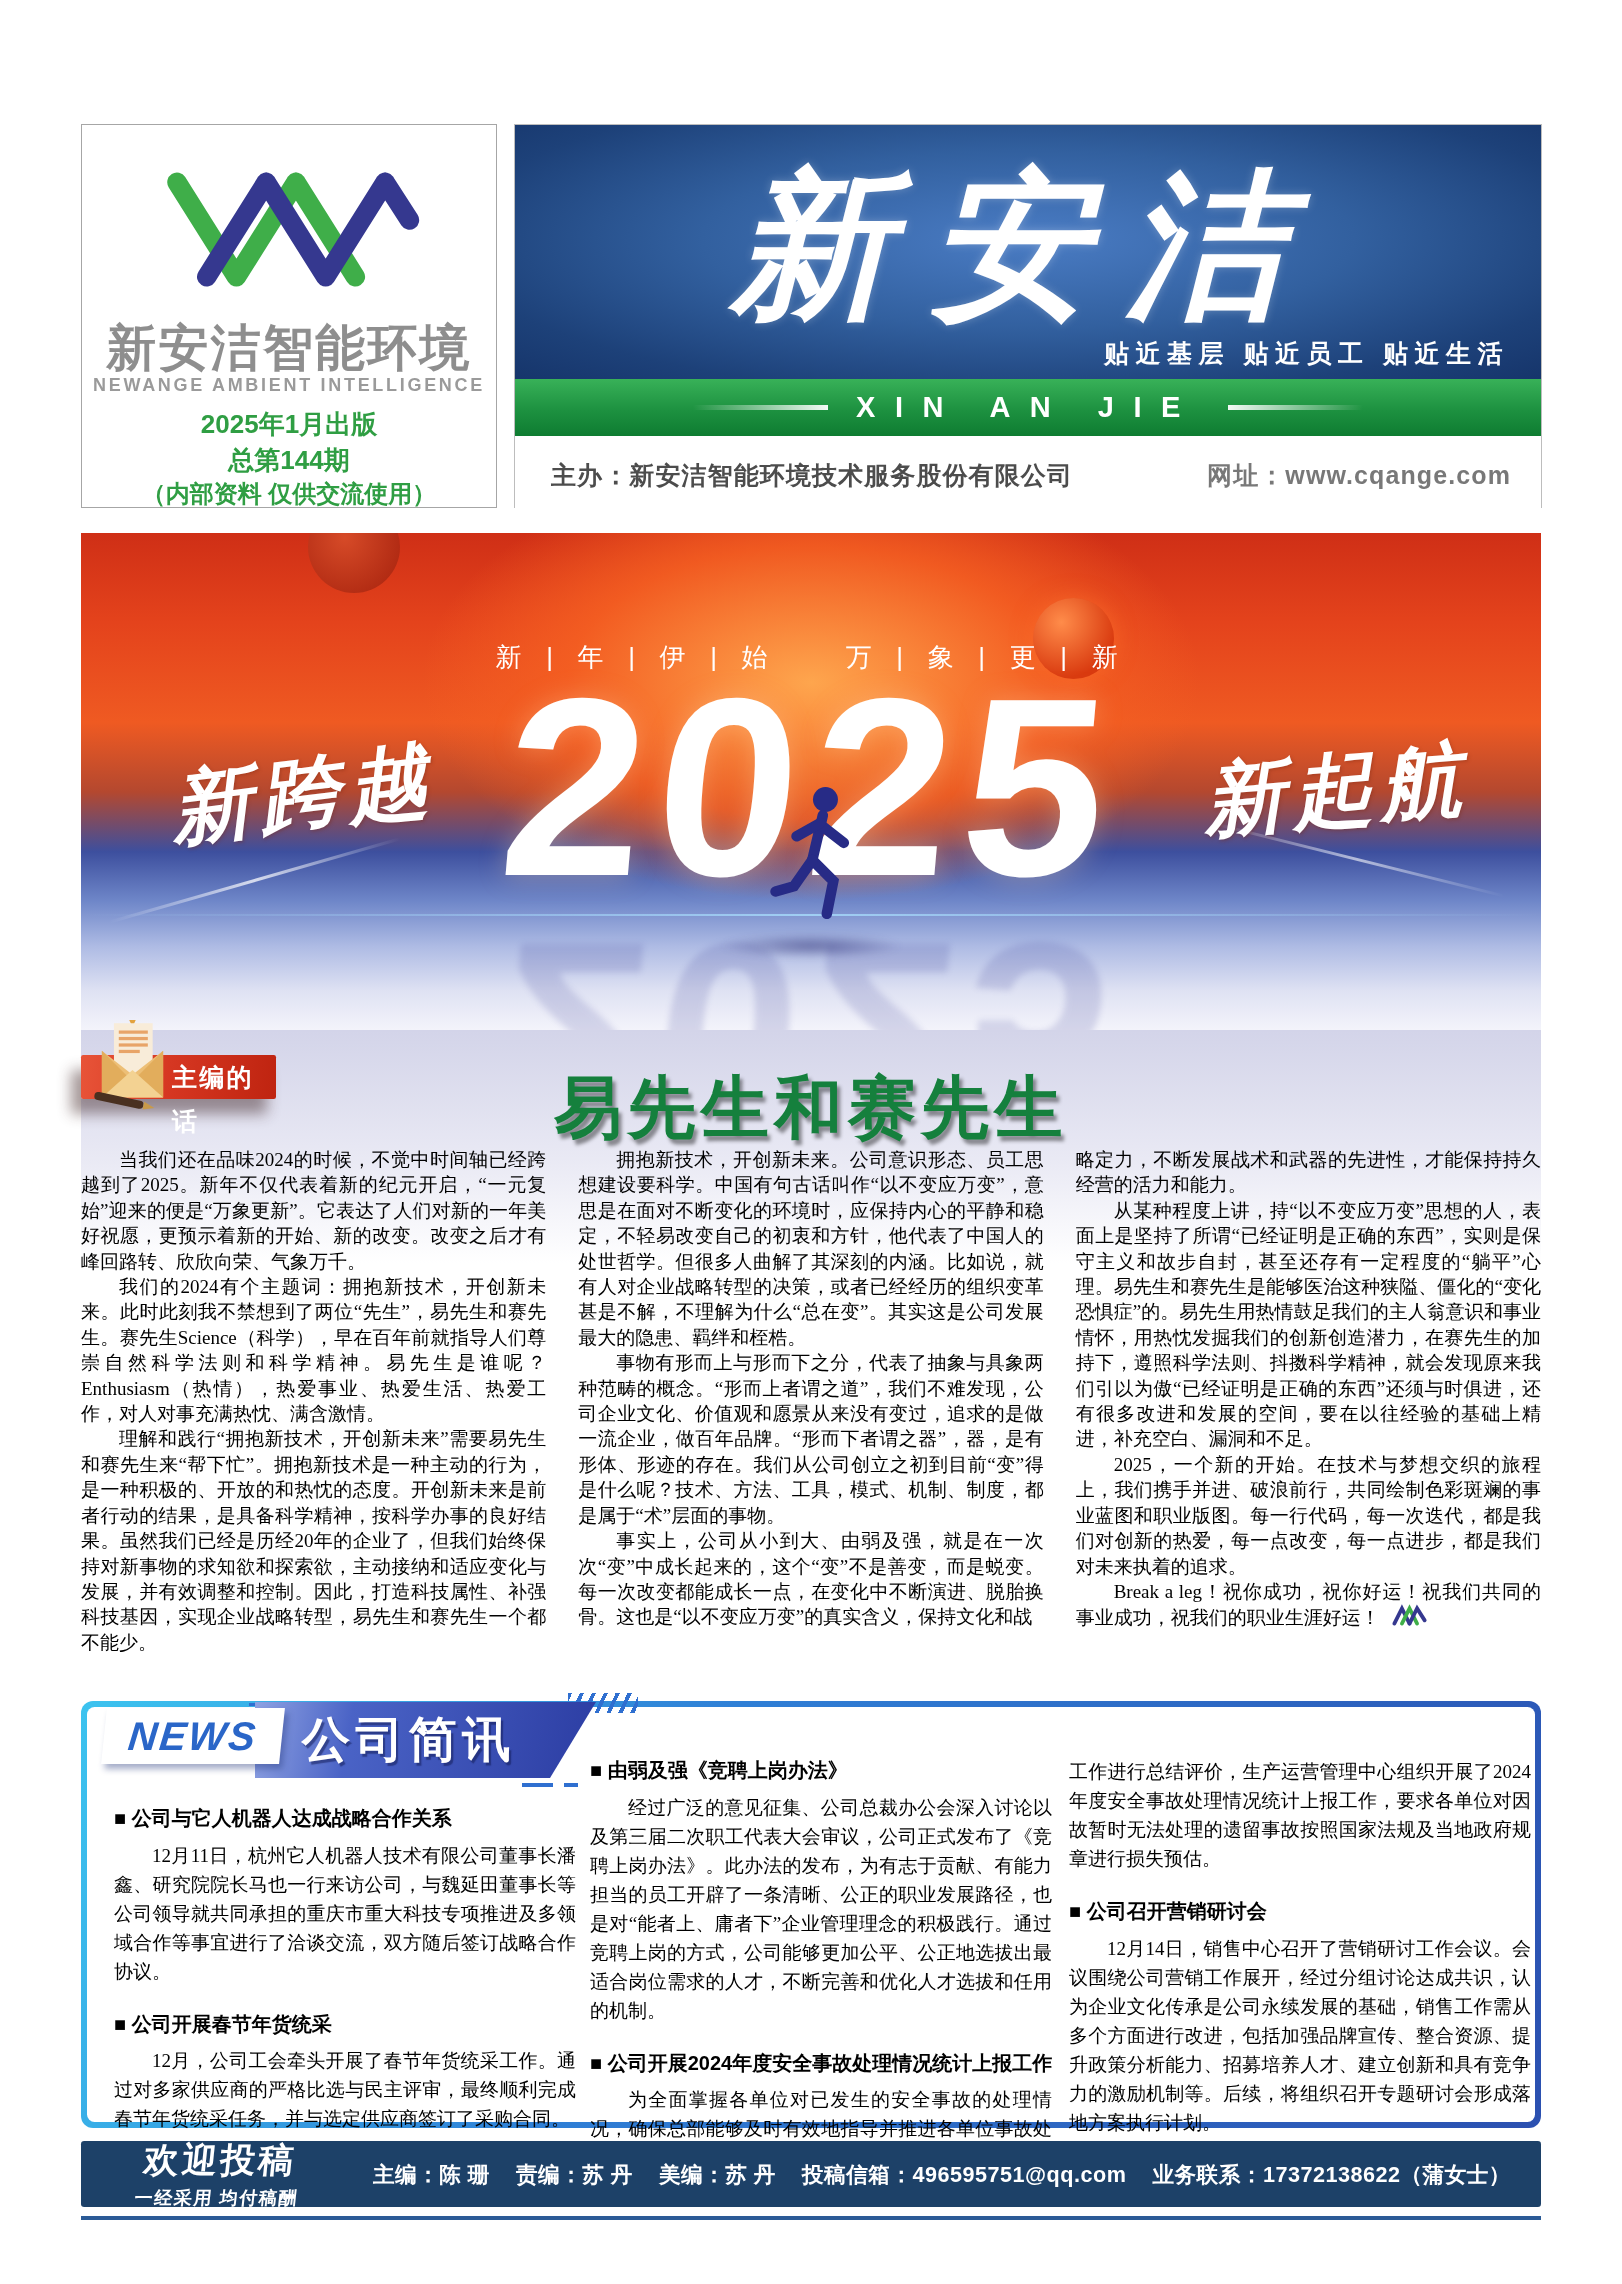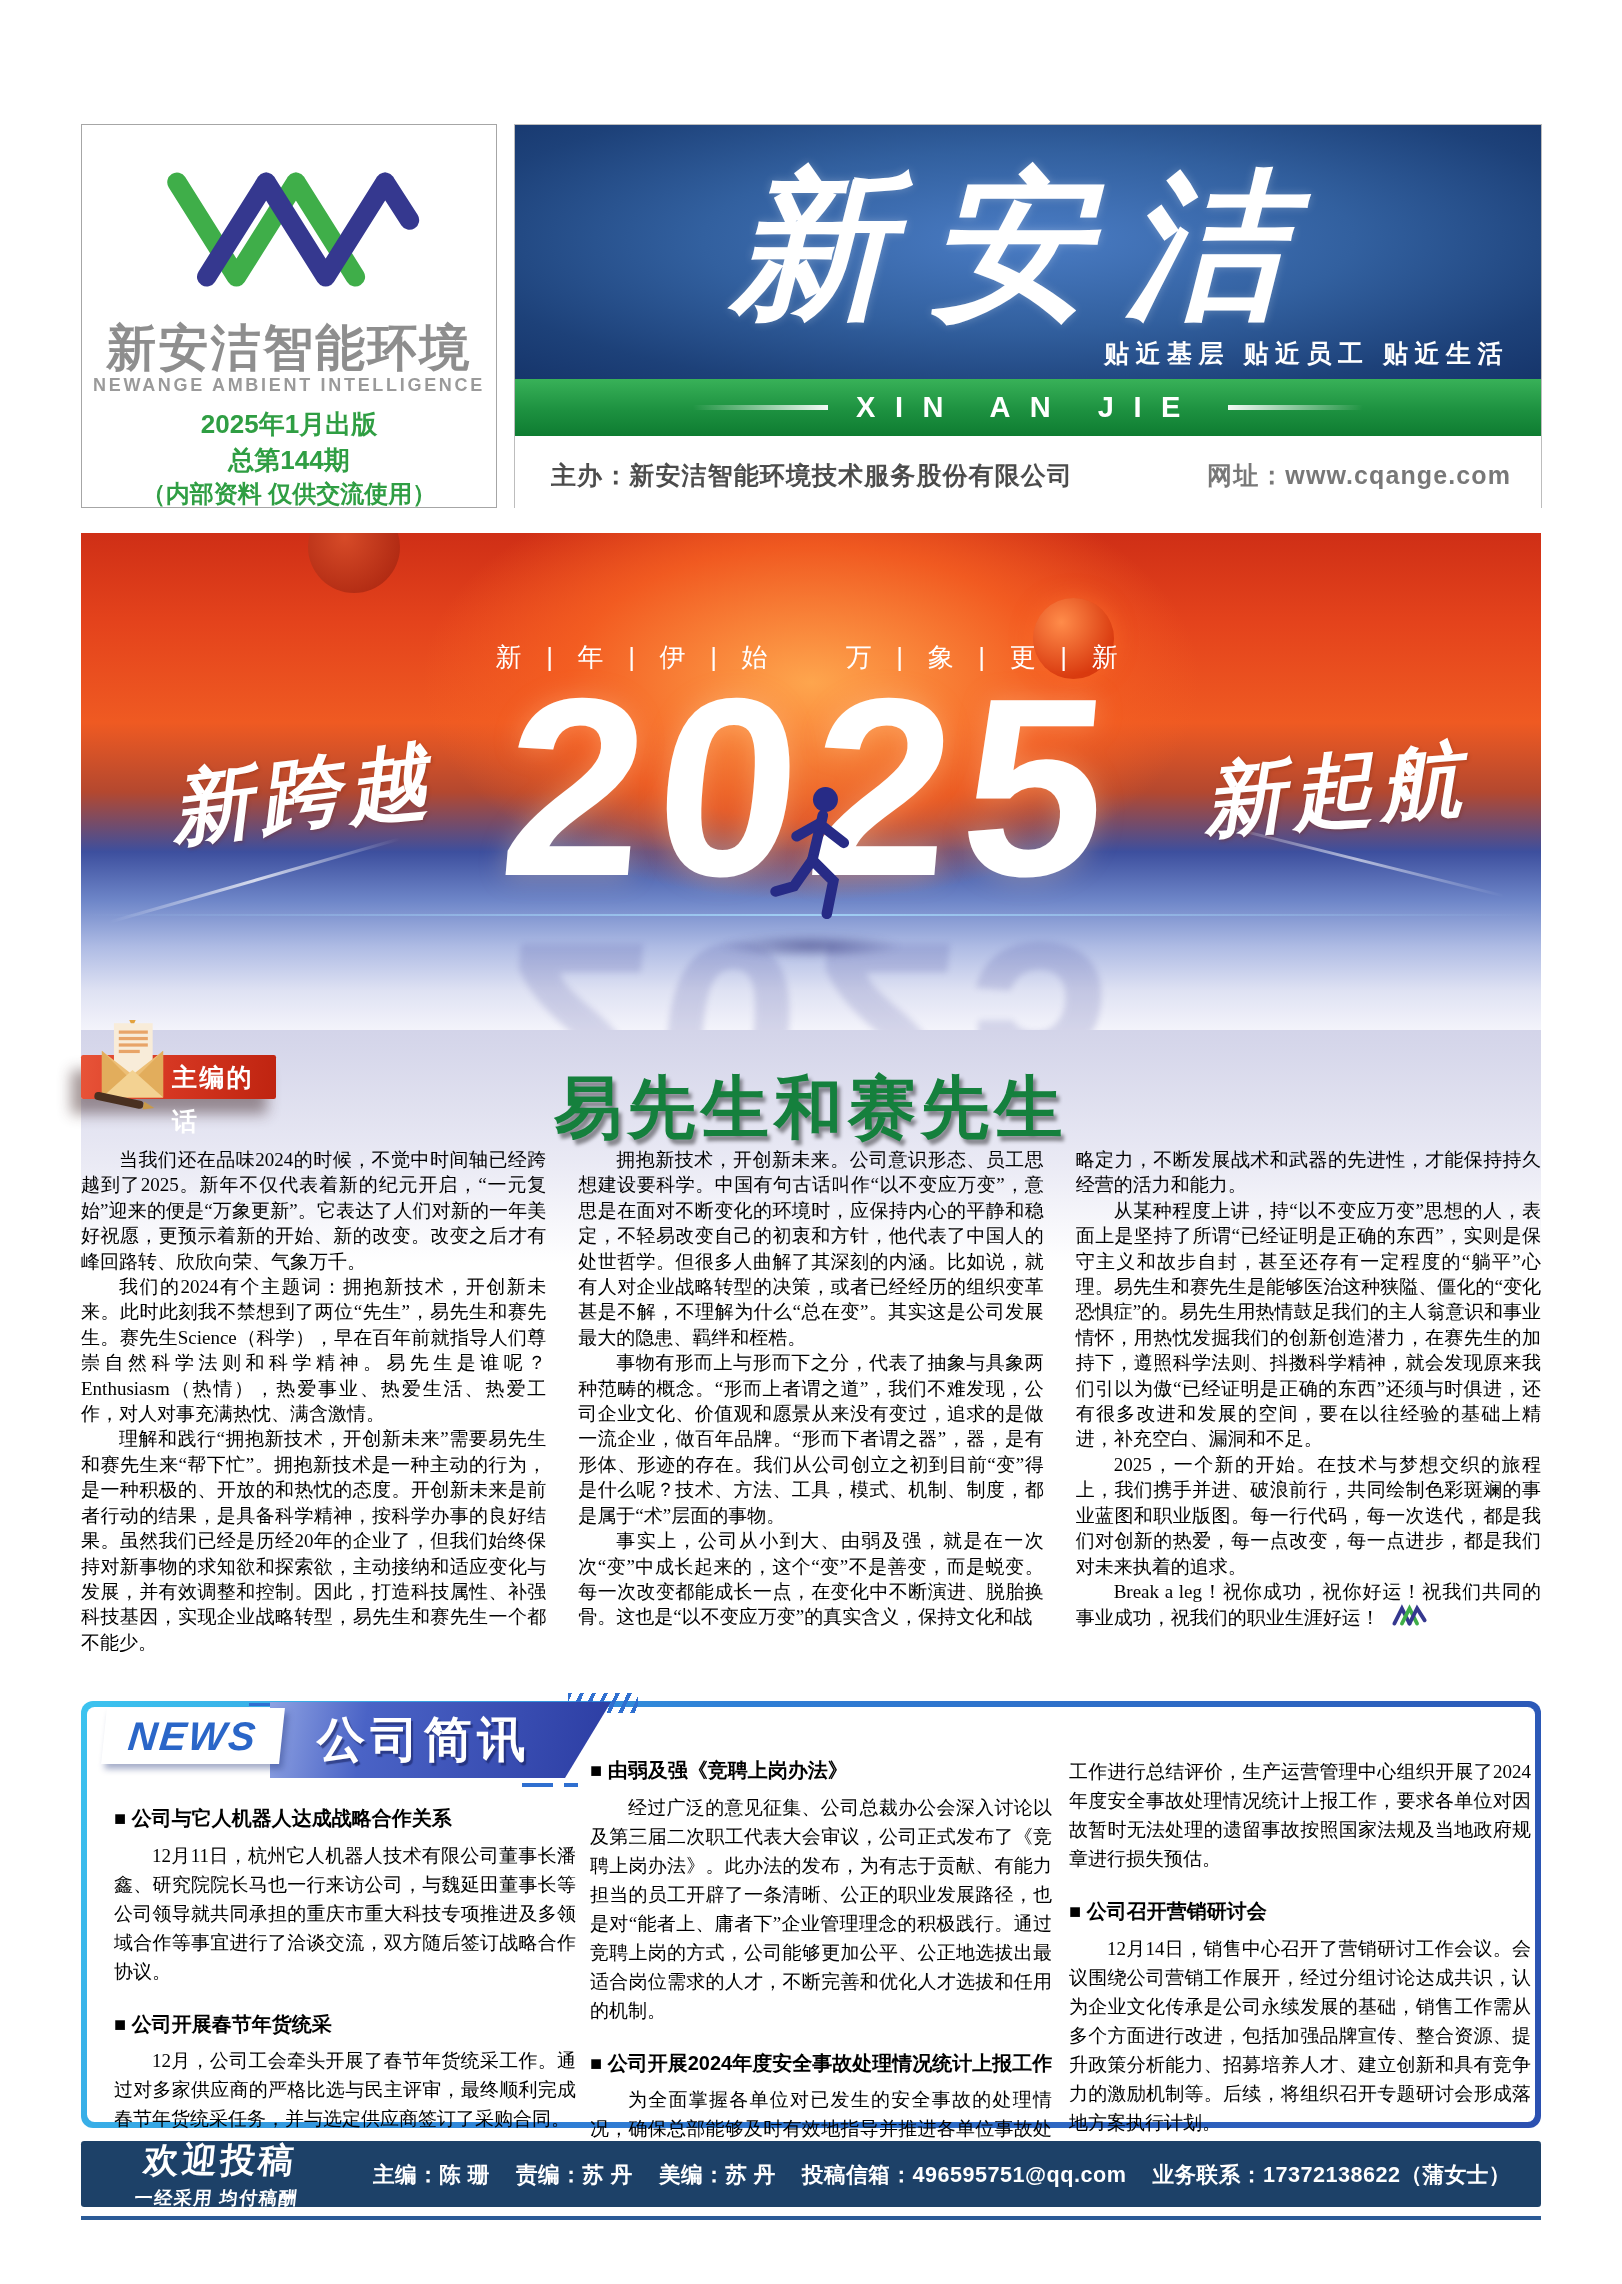--- a/index.html
+++ b/index.html
@@ -62,21 +62,21 @@
   .para{font-family:"Liberation Serif","DejaVu Serif",serif;font-size:19px;line-height:25.4px;color:#000;text-align:justify;text-indent:2em;margin:0;}
   .para.noind{text-indent:0;}
   .mini-logo{vertical-align:-3.2px;margin-left:5.4px;}
 
   
   #news-frame{left:81px;top:1701px;width:1460px;height:427px;border-radius:12px;
     background:linear-gradient(115deg,#3cc3ef 0%,#2f7fd6 40%,#2b50b0 100%);}
   #news-inner{left:6px;top:6px;width:1448px;height:415px;background:#fff;border-radius:7.6px;}
   .ribbon-line{left:168px;top:2.2px;width:325px;height:2.7px;background:#2f6fd0;}
   .ribbon-slashes{left:487px;top:-7.6px;width:70px;height:19.5px;background:repeating-linear-gradient(115deg,#2f6fd0 0 3.8px,rgba(0,0,0,0) 3.8px 10.8px);}
-  .ribbon-cn{left:189px;top:1.1px;width:341px;height:76px;background:linear-gradient(100deg,#8ea2e2 0%,#4a63c6 28%,#2c3da3 100%);clip-path:polygon(0 0,100% 0,calc(100% - 46px) 100%,0 100%);box-shadow:5.4px 6.5px 8.7px rgba(40,60,140,.35);}
+  .ribbon-cn{left:174px;top:1.1px;width:341px;height:76px;background:linear-gradient(100deg,#8ea2e2 0%,#4a63c6 28%,#2c3da3 100%);clip-path:polygon(0 0,100% 0,calc(100% - 46px) 100%,0 100%);box-shadow:5.4px 6.5px 8.7px rgba(40,60,140,.35);}
   .ribbon-cn-label{left:47px;top:0;line-height:76px;font-size:48px;font-weight:900;color:#fff;letter-spacing:5.4px;text-shadow:2.2px 2.7px 1.1px rgba(20,30,90,.55);}
   .ribbon-news{left:23px;top:6.5px;width:178px;height:56px;background:#fff;transform:skewX(-6deg);box-shadow:3.8px 4.9px 6.5px rgba(30,50,120,.4);}
   .ribbon-news-label{left:0;top:0;width:100%;text-align:center;line-height:56px;font-size:40px;font-style:italic;font-weight:900;color:#2a66c8;letter-spacing:2.2px;}
   .ribbon-dash{top:82px;height:3.8px;background:#2f6fd0;}
   .dash1{left:441px;width:31px;}
   .dash2{left:483px;width:14px;}
   .ncol{position:absolute;width:462px;}
   #ncol1{left:27px;top:98px;}
   #ncol2{left:503px;top:50px;}
   #ncol3{left:982px;top:50px;}

